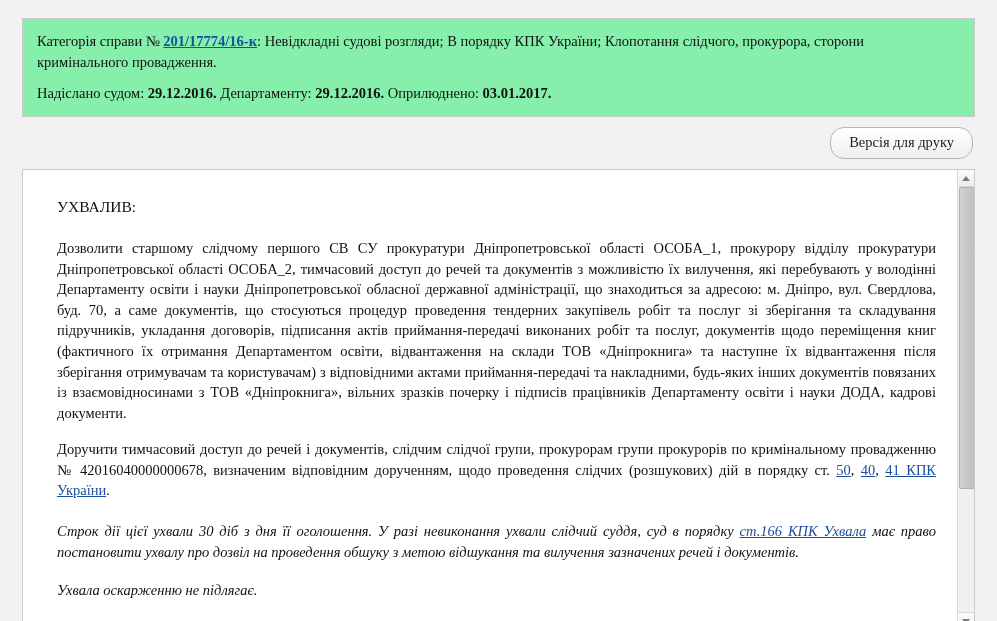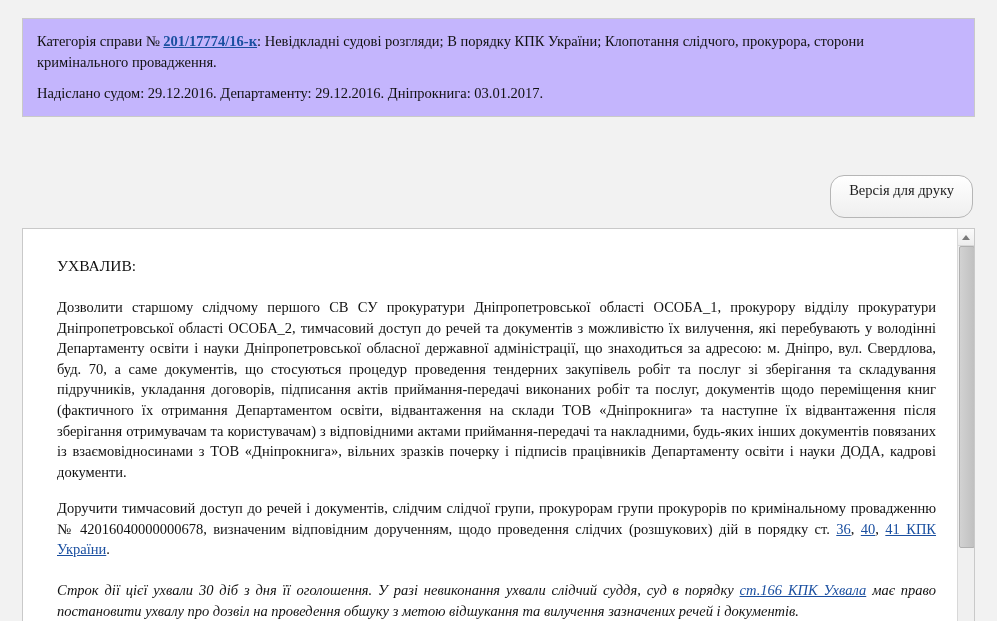--- a/index.html
+++ b/index.html
@@ -19,53 +19,52 @@
     box-sizing: border-box;
     width: 997px;
     height: 621px;
     padding: 18px 22px 14px 22px;
     background: #f2f2f2;
   }
   
   .header-card {
     box-sizing: border-box;
     border: 1px solid #c9c9c9;
-    background: #c4b5fd;
+    background: #86efac;
     padding: 12px 26px 12px 14px;
     line-height: 1.45;
   }
   .header-line {
     margin: 0 0 10px 0;
   }
   .header-line:last-child { margin-bottom: 0; }
   .case-link {
     color: #1a4fa0;
     text-decoration: underline;
     font-weight: bold;
     cursor: pointer;
   }
-  .bold { font-weight: normal; }
+  .bold { font-weight: bold; }
 
   
   .toolbar {
     display: flex;
     justify-content: flex-end;
     padding: 10px 2px 10px 0;
   }
   .print-btn {
     box-sizing: border-box;
     font-family: "Liberation Serif", serif;
     font-size: 14.5px;
     color: #222;
     background: linear-gradient(#ffffff, #efefef);
     border: 1px solid #b6b6b6;
     border-radius: 14px;
-    padding: 6px 18px 18px 18px;
+    padding: 6px 18px 7px 18px;
     cursor: pointer;
-    margin-top: 48px;
   }
 
   
   .doc-card {
     position: relative;
     box-sizing: border-box;
     border: 1px solid #c9c9c9;
     background: #ffffff;
     height: 461px;
     overflow: hidden;
@@ -152,36 +151,36 @@
 </head>
 <body>
 
 <div class="page">
 
   <div class="header-card">
     <p class="header-line">
       <span>Категорія справи № </span><a class="case-link">201/17774/16-к</a><span>: Невідкладні судові розгляди; В порядку КПК України; Клопотання слідчого, прокурора, сторони кримінального провадження.</span>
     </p>
     <p class="header-line">
-      <span>Надіслано судом: </span><span class="bold">29.12.2016.</span><span> Департаменту: </span><span class="bold">29.12.2016.</span><span> Дніпрокнига: </span><span class="bold">03.01.2017.</span>
+      <span>Надіслано судом: </span><span class="bold">29.12.2016.</span><span> Департаменту: </span><span class="bold">29.12.2016.</span><span> Оприлюднено: </span><span class="bold">03.01.2017.</span>
     </p>
   </div>
 
   <div class="toolbar">
     <button class="print-btn">Версія для друку</button>
   </div>
 
   <div class="doc-card">
     <div class="doc-scroll">
 
       <div class="doc-title">УХВАЛИВ:</div>
 
       <p class="doc-p">Дозволити старшому слідчому першого СВ СУ прокуратури Дніпропетровської області ОСОБА_1, прокурору відділу прокуратури Дніпропетровської області ОСОБА_2, тимчасовий доступ до речей та документів з можливістю їх вилучення, які перебувають у володінні Департаменту освіти і науки Дніпропетровської обласної державної адміністрації, що знаходиться за адресою: м. Дніпро, вул. Свердлова, буд. 70, а саме документів, що стосуються процедур проведення тендерних закупівель робіт та послуг зі зберігання та складування підручників, укладання договорів, підписання актів приймання-передачі виконаних робіт та послуг, документів щодо переміщення книг (фактичного їх отримання Департаментом освіти, відвантаження на склади ТОВ «Дніпрокнига» та наступне їх відвантаження після зберігання отримувачам та користувачам) з відповідними актами приймання-передачі та накладними, будь-яких інших документів повязаних із взаємовідносинами з ТОВ «Дніпрокнига», вільних зразків почерку і підписів працівників Департаменту освіти і науки ДОДА, кадрові документи.</p>
 
-      <p class="doc-p"><span>Доручити тимчасовий доступ до речей і документів, слідчим слідчої групи, прокурорам групи прокурорів по кримінальному провадженню № 42016040000000678, визначеним відповідним дорученням, щодо проведення слідчих (розшукових) дій в порядку ст. </span><a class="law-link">36</a>, <a class="law-link">40</a>, <a class="law-link">41 КПК України</a><span>.</span></p>
+      <p class="doc-p"><span>Доручити тимчасовий доступ до речей і документів, слідчим слідчої групи, прокурорам групи прокурорів по кримінальному провадженню № 42016040000000678, визначеним відповідним дорученням, щодо проведення слідчих (розшукових) дій в порядку ст. </span><a class="law-link">50</a>, <a class="law-link">40</a>, <a class="law-link">41 КПК України</a><span>.</span></p>
 
       <p class="doc-p italic"><span>Строк дії цієї ухвали 30 діб з дня її оголошення. У разі невиконання ухвали слідчий суддя, суд в порядку </span><a class="law-link italic-link">ст.166 КПК Ухвала</a><span> має право постановити ухвалу про дозвіл на проведення обшуку з метою відшукання та вилучення зазначених речей і документів.</span></p>
 
       <p class="doc-p italic2">Ухвала оскарженню не підлягає.</p>
 
     </div>
 
     <div class="scrollbar">
       <div class="sb-btn">
         <span class="sb-arrow up"></span>

